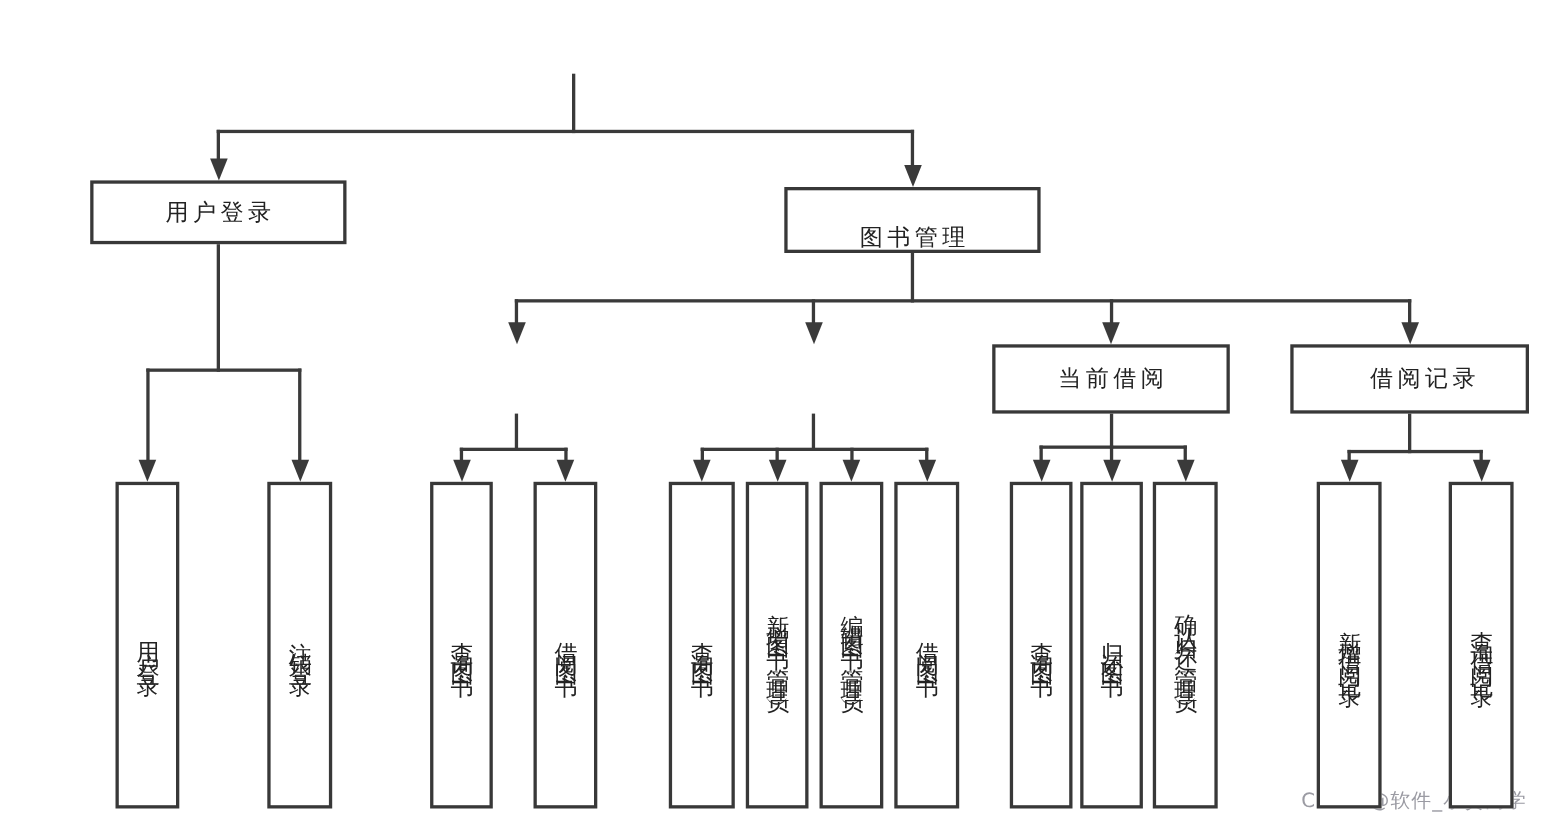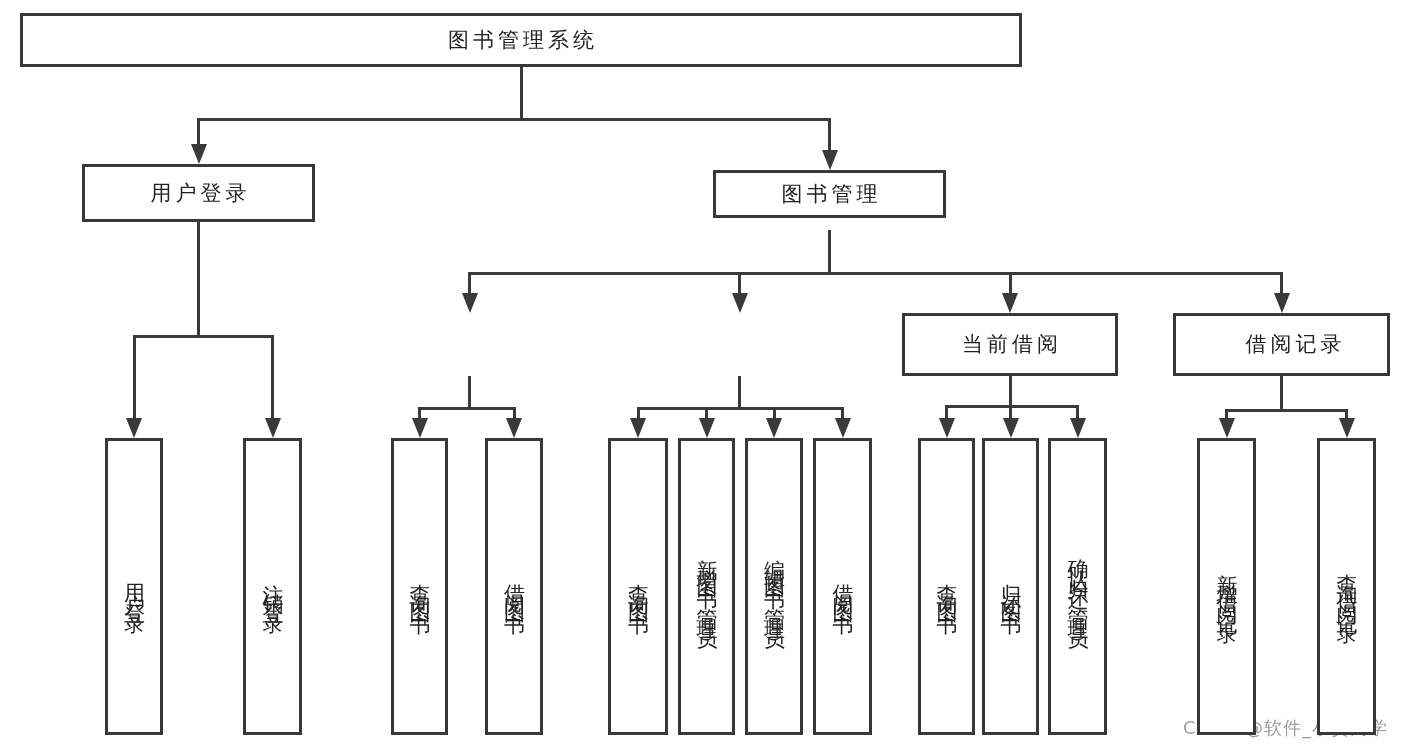--- a/index.html
+++ b/index.html
@@ -59,27 +59,24 @@
     letter-spacing: 1px;
     color: var(--wm, #9b9ba3);
     white-space: nowrap;
   }
 </style>
 </head>
 <body>
 
 <div id="stage">
   <div class="watermark">CSDN @软件_小贺同学</div>
-<div class="node" style="left: 20px; top: 13px; width: 1002px; height: 54px;">
-      <span class="node-label">图书管理系统</span>
-    </div>
     <div class="node" style="left: 82px; top: 164px; width: 233px; height: 58px;">
       <span class="node-label">用户登录</span>
     </div>
-    <div class="node" style="left: 713px; top: 170px; width: 233px; height: 48px;">
+    <div class="node" style="left: 713px; top: 170px; width: 233px; height: 60px; align-items: flex-end;">
       <span class="node-label">图书管理</span>
     </div>
     <div class="node" style="left: 902px; top: 313px; width: 216px; height: 63px; align-items: center;">
       <span class="node-label">当前借阅</span>
     </div>
     <div class="node" style="left: 1173px; top: 313px; width: 217px; height: 63px; padding-left: 24px;">
       <span class="node-label">借阅记录</span>
     </div>
     <div class="node vertical" style="left: 105px; top: 438px; width: 58px; height: 297px;">
       <span class="node-label">用户登录</span>

